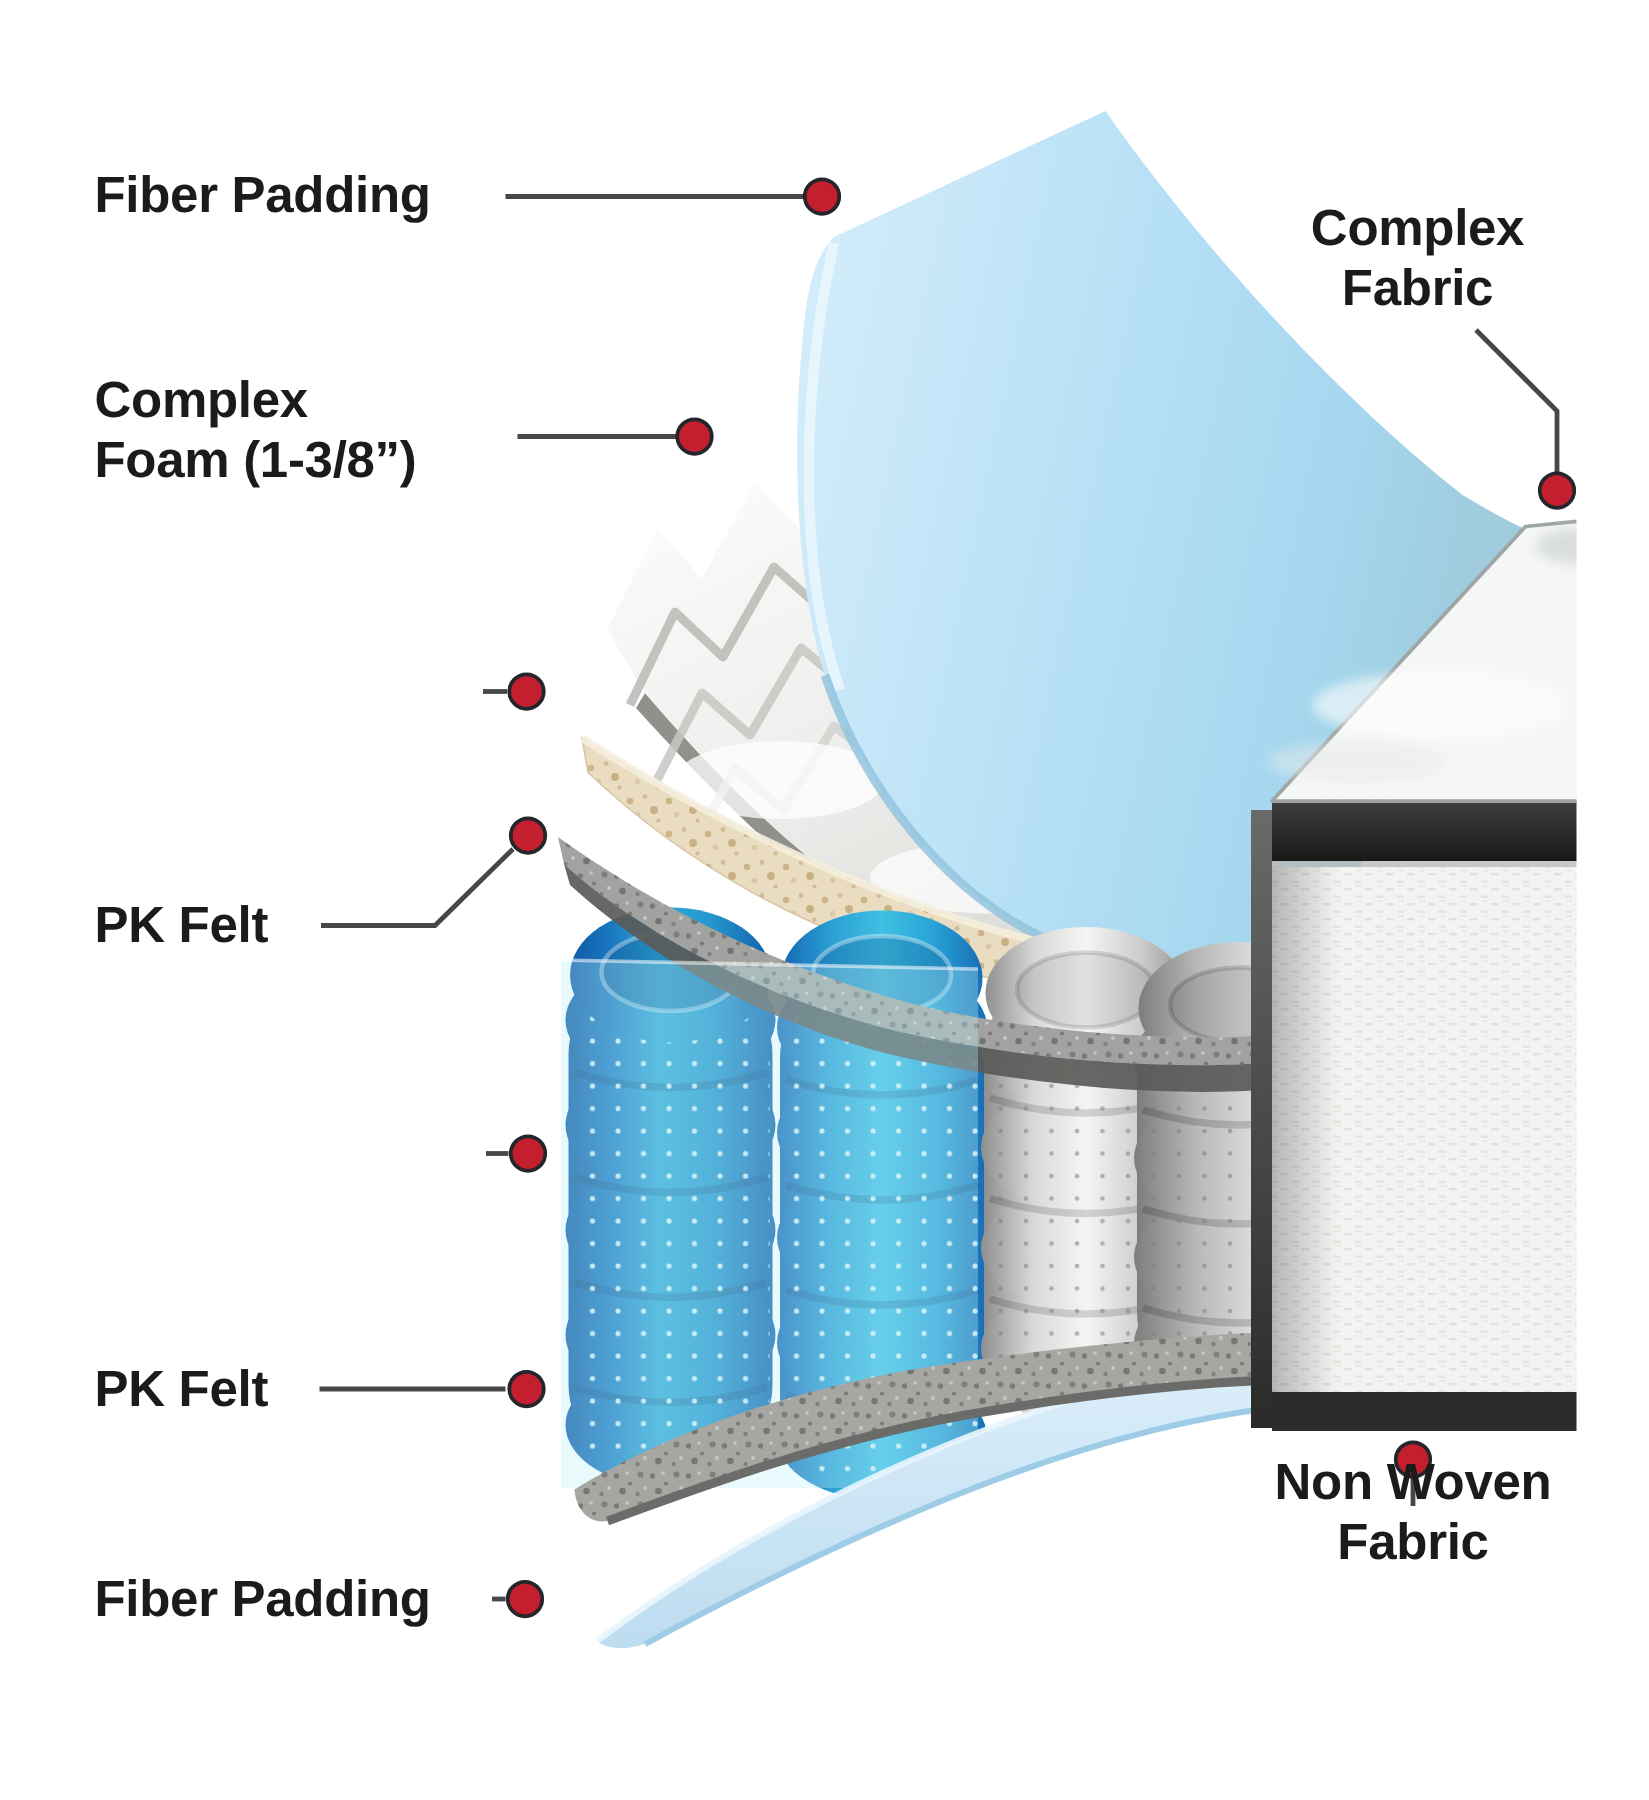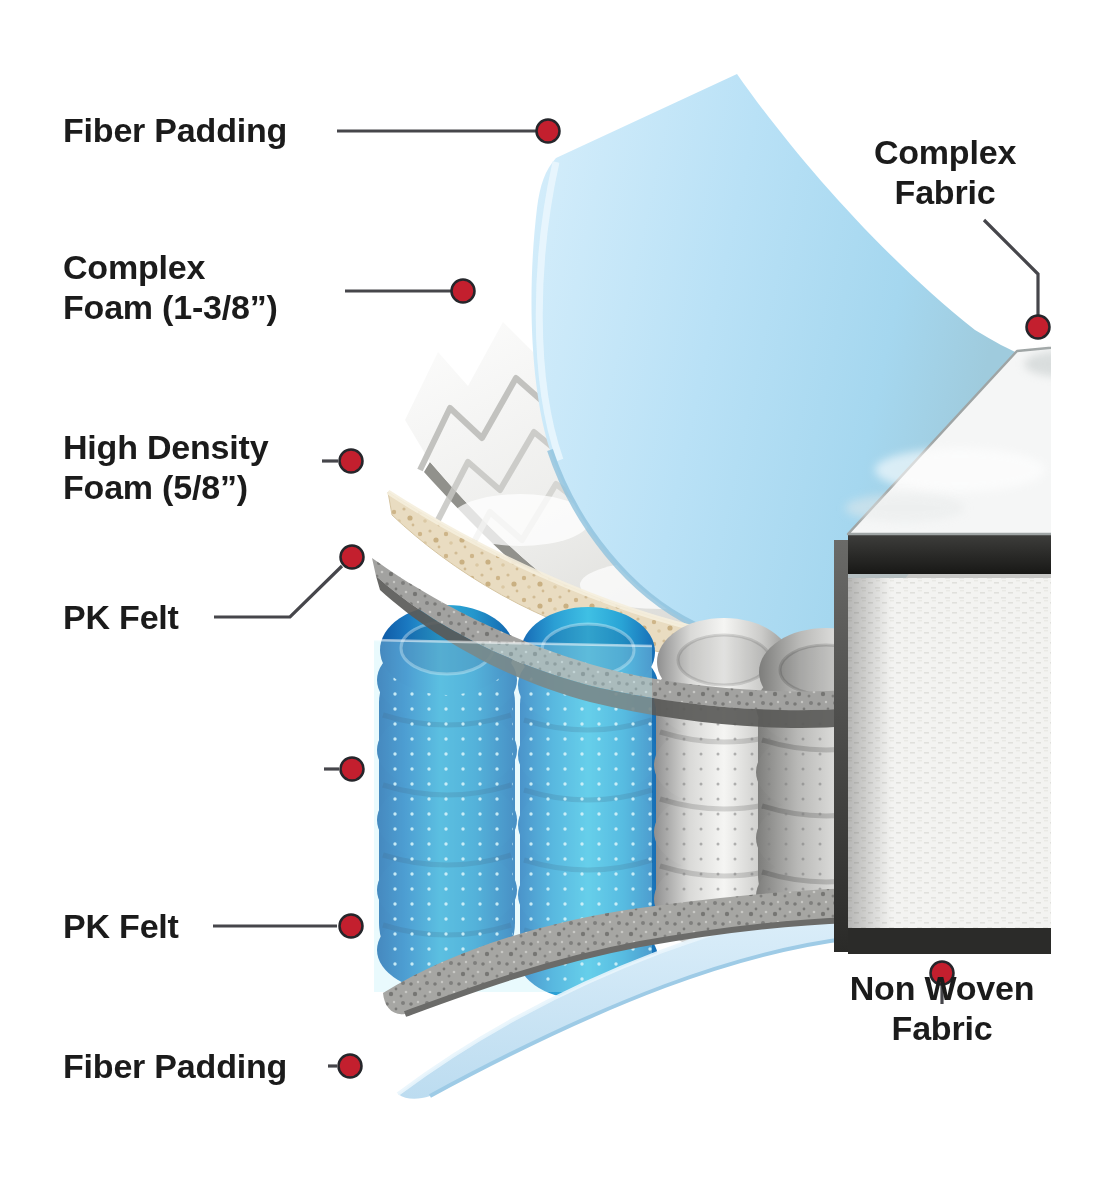--- a/index.html
+++ b/index.html
@@ -270,22 +270,20 @@
         <circle cx="350" cy="1066" r="11.5"></circle>
         <circle cx="1038" cy="327" r="11.5"></circle>
         <circle cx="942" cy="973" r="11.5"></circle>
       </g>
     </g>
   </svg>
 
   <div class="label" style="left:63px;top:110px;">Fiber Padding</div>
   <div class="label" style="left:63px;top:247px;">Complex
 Foam (1-3/8”)</div>
-  <div class="label" style="left:63px;top:427px;">High Density
-Foam (5/8”)</div>
   <div class="label" style="left:63px;top:597px;">PK Felt</div>
   <div class="label" style="left:63px;top:906px;">PK Felt</div>
   <div class="label" style="left:63px;top:1046px;">Fiber Padding</div>
   <div class="label center" style="left:835px;top:132px;width:220px;">Complex
 Fabric</div>
   <div class="label center" style="left:802px;top:968px;width:280px;">Non  Woven
 Fabric</div>
 
 </div>
 

